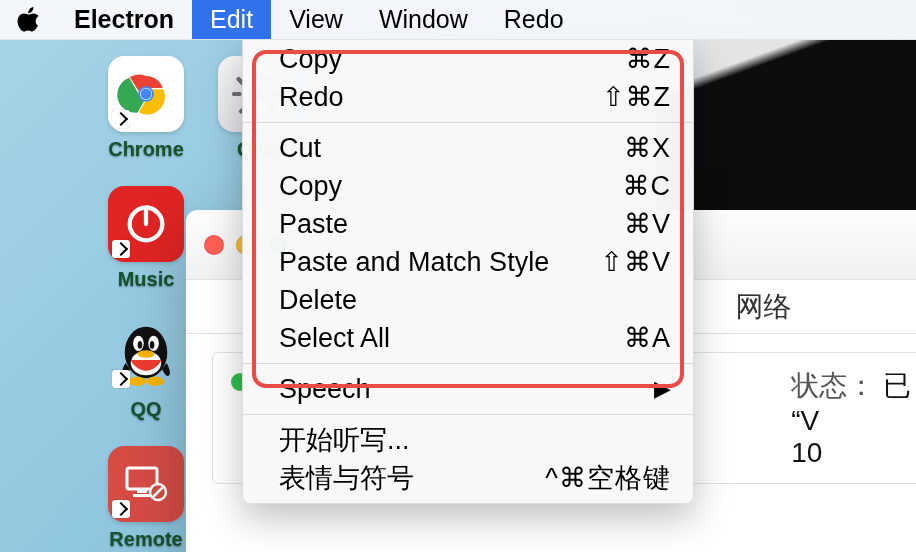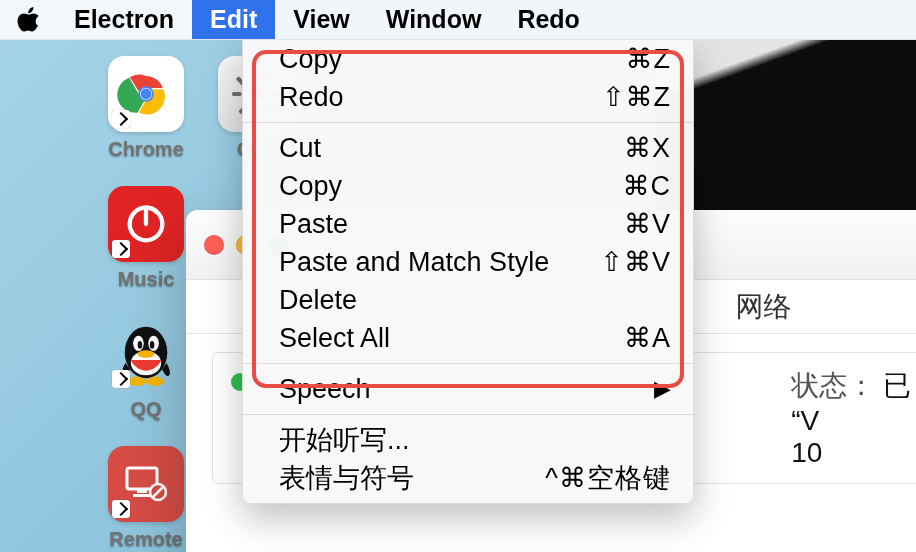--- a/index.html
+++ b/index.html
@@ -24,34 +24,34 @@
       border-bottom: 1px solid rgba(0,0,0,0.07);
       position: relative;
       z-index: 100;
     }
     .apple-logo { width: 56px; display:flex; align-items:center; justify-content:center; }
     .apple-logo svg { width: 26px; height: 26px; fill:#000; }
     .menubar .app-name { font-weight: 700; padding: 0 18px; }
     .menubar .menu-item {
       padding: 8px 18px;
       height: 100%;
-      display:flex; align-items:center;font-weight:bold;
+      display:flex; align-items:center;
     }
     .menubar .menu-item.selected {
       background:#2f72ec;
       color:#fff;
     }
 
     
     .desktop { position: absolute; inset: 40px 0 0 0; z-index: 1; }
     .dock-icon {
       position: absolute;
       width: 100px;
       text-align: center;
-      color:#737373;
+      color:#14532d;
       font-size: 20px;
       font-weight: 600;
       text-shadow: 0 1px 2px rgba(0,0,0,.4);
     }
     .dock-icon .tile {
       width: 76px; height: 76px;
       margin: 0 auto 6px auto;
       border-radius: 16px;
       display:flex; align-items:center; justify-content:center;
       position:relative;

